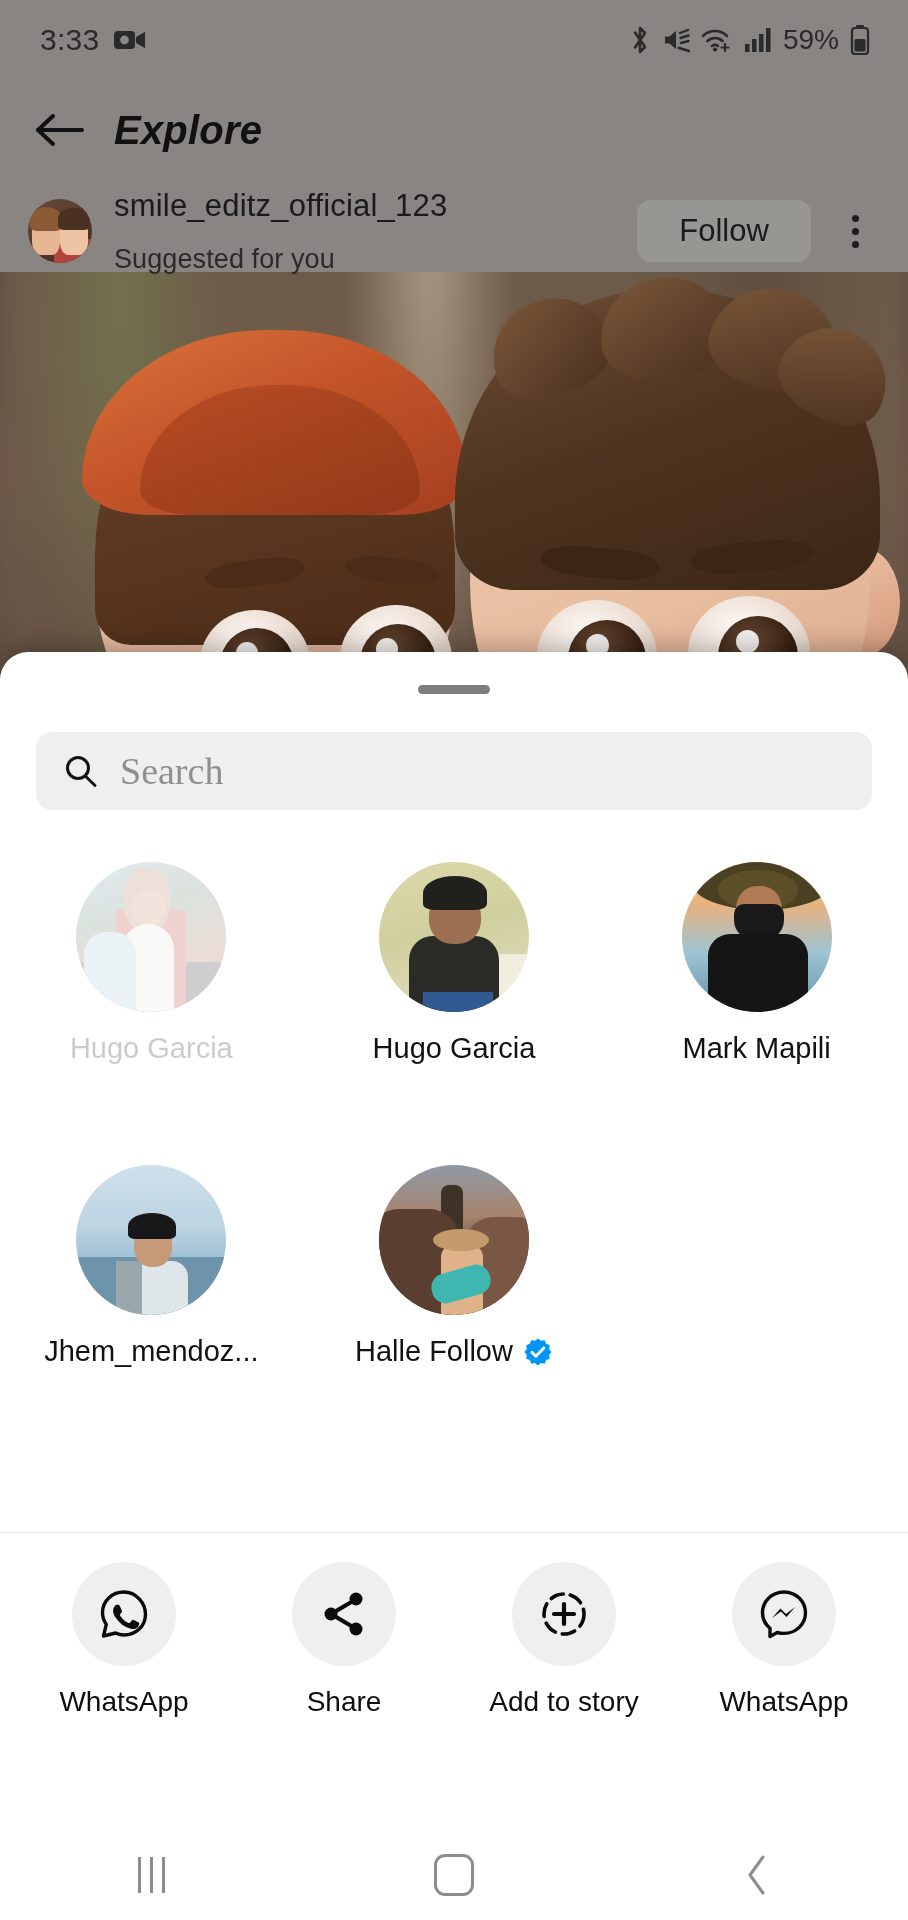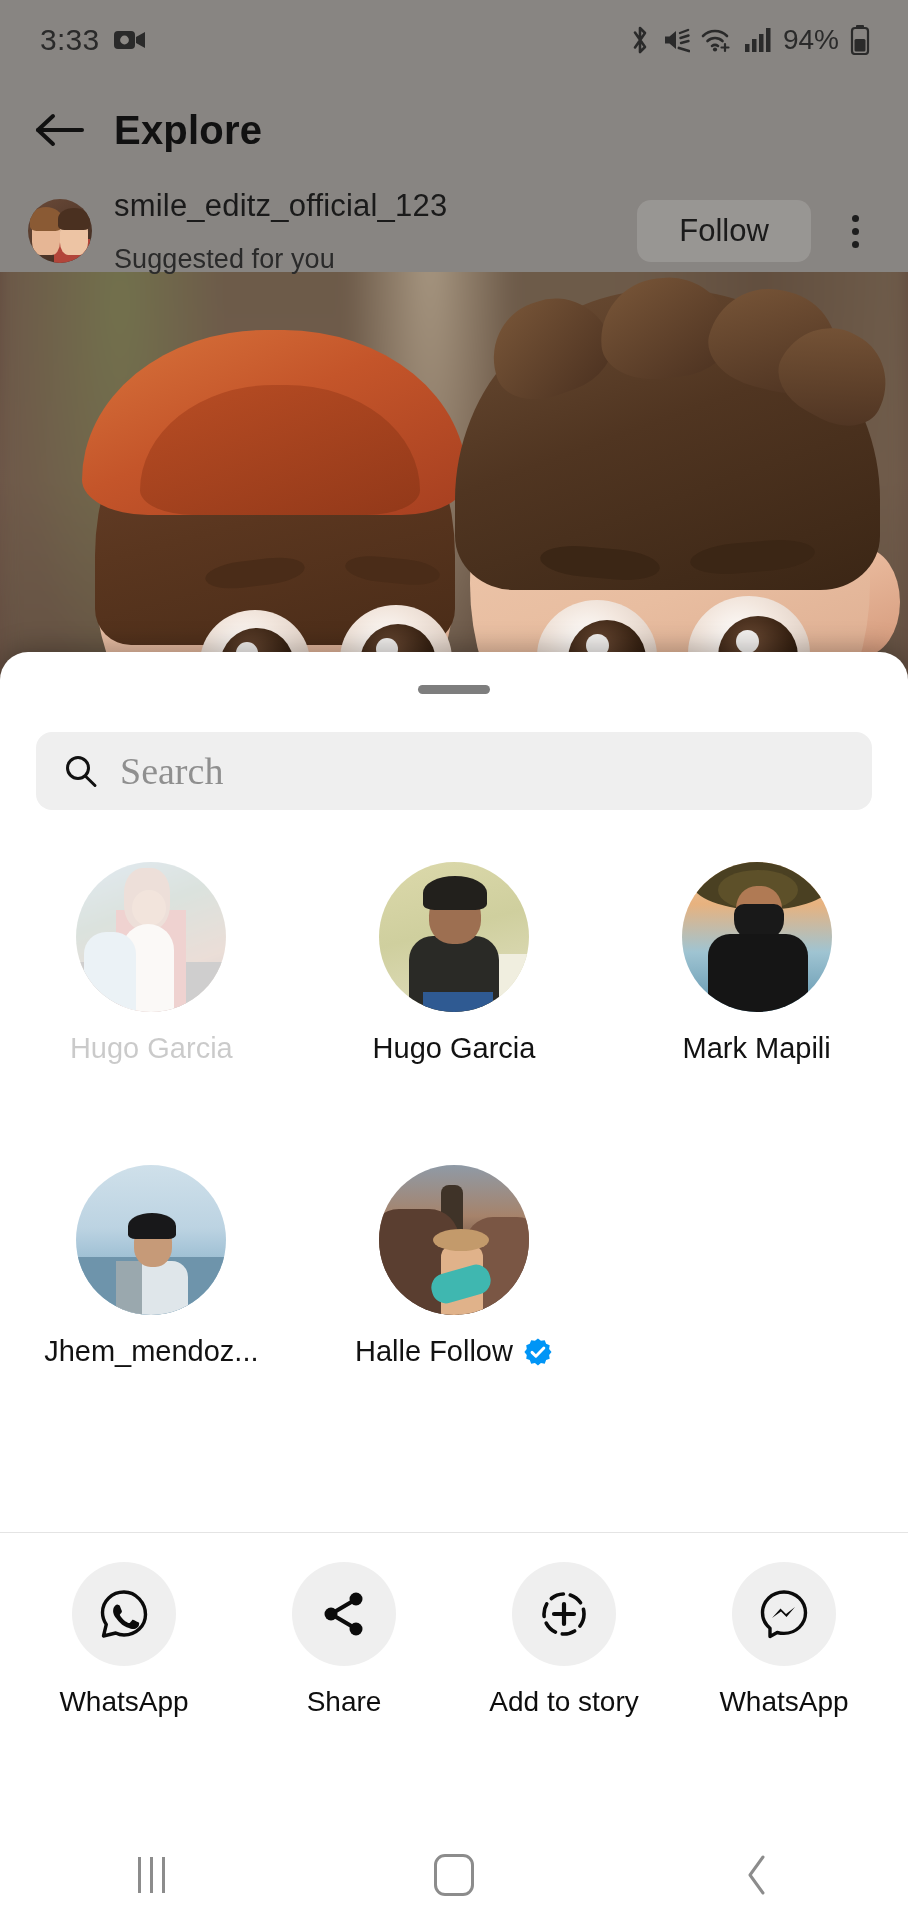--- a/index.html
+++ b/index.html
@@ -122,21 +122,21 @@
   }
   #battery-pct { font-size: 28px; font-weight:500; color:#2a2a2a; }
   .sicon { display:block; }
 
   
   #app-header {
     position:absolute; left:0; top:80px; width:908px; height:100px;
     display:flex; align-items:center;
   }
   #back-btn { margin-left: 26px; width: 66px; height:66px; display:flex; align-items:center; justify-content:center; }
-  #page-title { font-size: 40px; font-weight: 700; color:#111; margin-left: 22px; letter-spacing:.2px; }
+  #page-title { font-size: 40px; font-weight: 700; color:#111; margin-left: 22px; letter-spacing:.2px;font-style:italic; }
 
   
   #account-row {
     position:absolute; left:0; top:190px; width:908px; height:82px;
     display:flex; align-items:center;
   }
   #account-avatar {
     width: 64px; height: 64px; border-radius:50%; margin-left: 28px; overflow:hidden;
     background: linear-gradient(150deg,#6b4a38,#3d2a20);
     position:relative; flex:none;
@@ -352,21 +352,21 @@
         <path d="M11 20 A5 5 0 0 1 17 20" stroke="#2a2a2a" stroke-width="2.6" fill="none" stroke-linecap="round"></path>
         <circle cx="14" cy="23.5" r="2.1" fill="#2a2a2a"></circle>
         <path d="M24 18 v7 M20.5 21.5 h7" stroke="#2a2a2a" stroke-width="2.2" stroke-linecap="round"></path>
       </svg>
       <svg class="sicon" width="28" height="26" viewBox="0 0 28 26">
         <rect x="1" y="17" width="4.5" height="8" fill="#2a2a2a"></rect>
         <rect x="8" y="12" width="4.5" height="13" fill="#2a2a2a"></rect>
         <rect x="15" y="7" width="4.5" height="18" fill="#2a2a2a"></rect>
         <rect x="22" y="1" width="4.5" height="24" fill="#2a2a2a"></rect>
       </svg>
-      <span id="battery-pct">94%</span>
+      <span id="battery-pct">59%</span>
       <svg class="sicon" width="20" height="30" viewBox="0 0 20 30">
         <rect x="6" y="0" width="8" height="3.5" rx="1" fill="#2a2a2a"></rect>
         <rect x="2" y="3" width="16" height="26" rx="3" fill="none" stroke="#2a2a2a" stroke-width="2.2"></rect>
         <rect x="4.5" y="14" width="11" height="12.5" rx="1.5" fill="#2a2a2a"></rect>
       </svg>
     </div>
   </div>
 
   <div id="app-header">
     <div id="back-btn">

